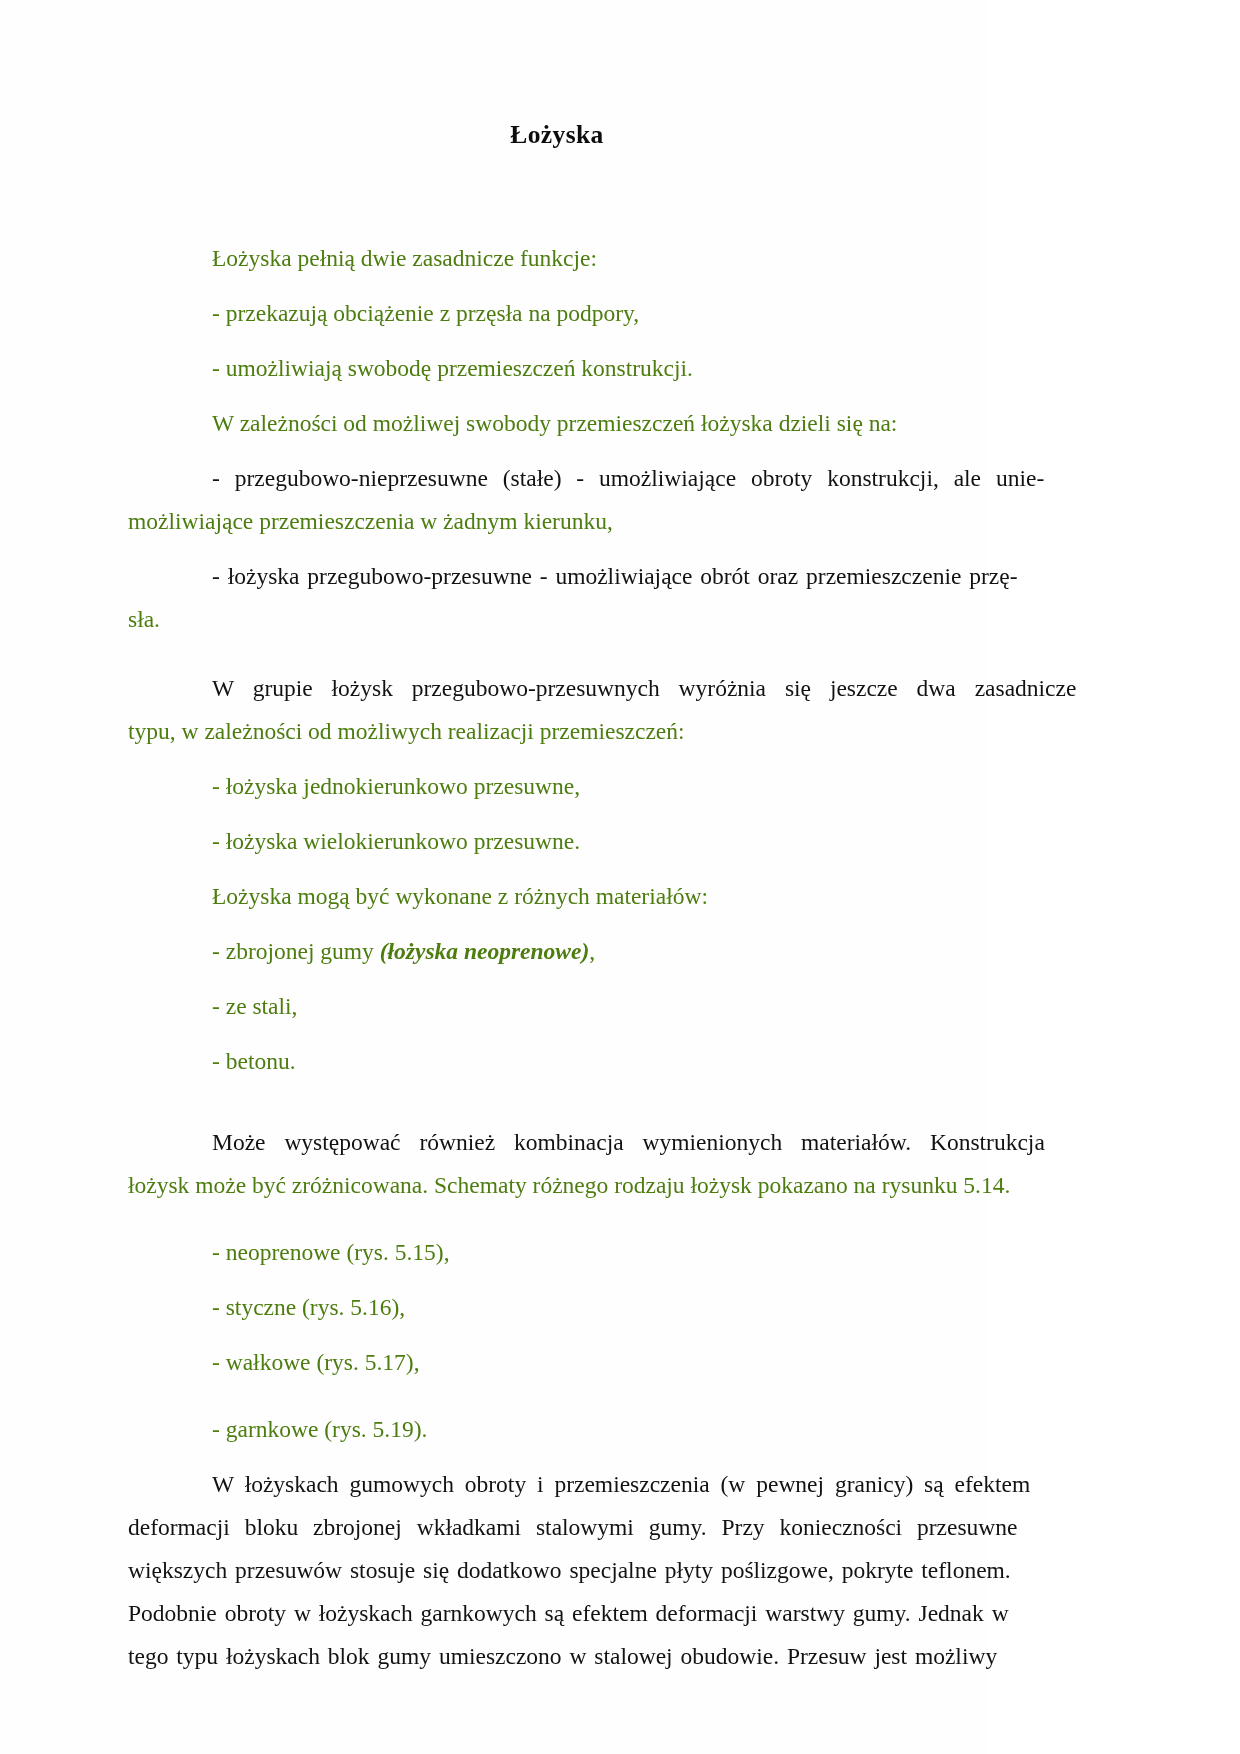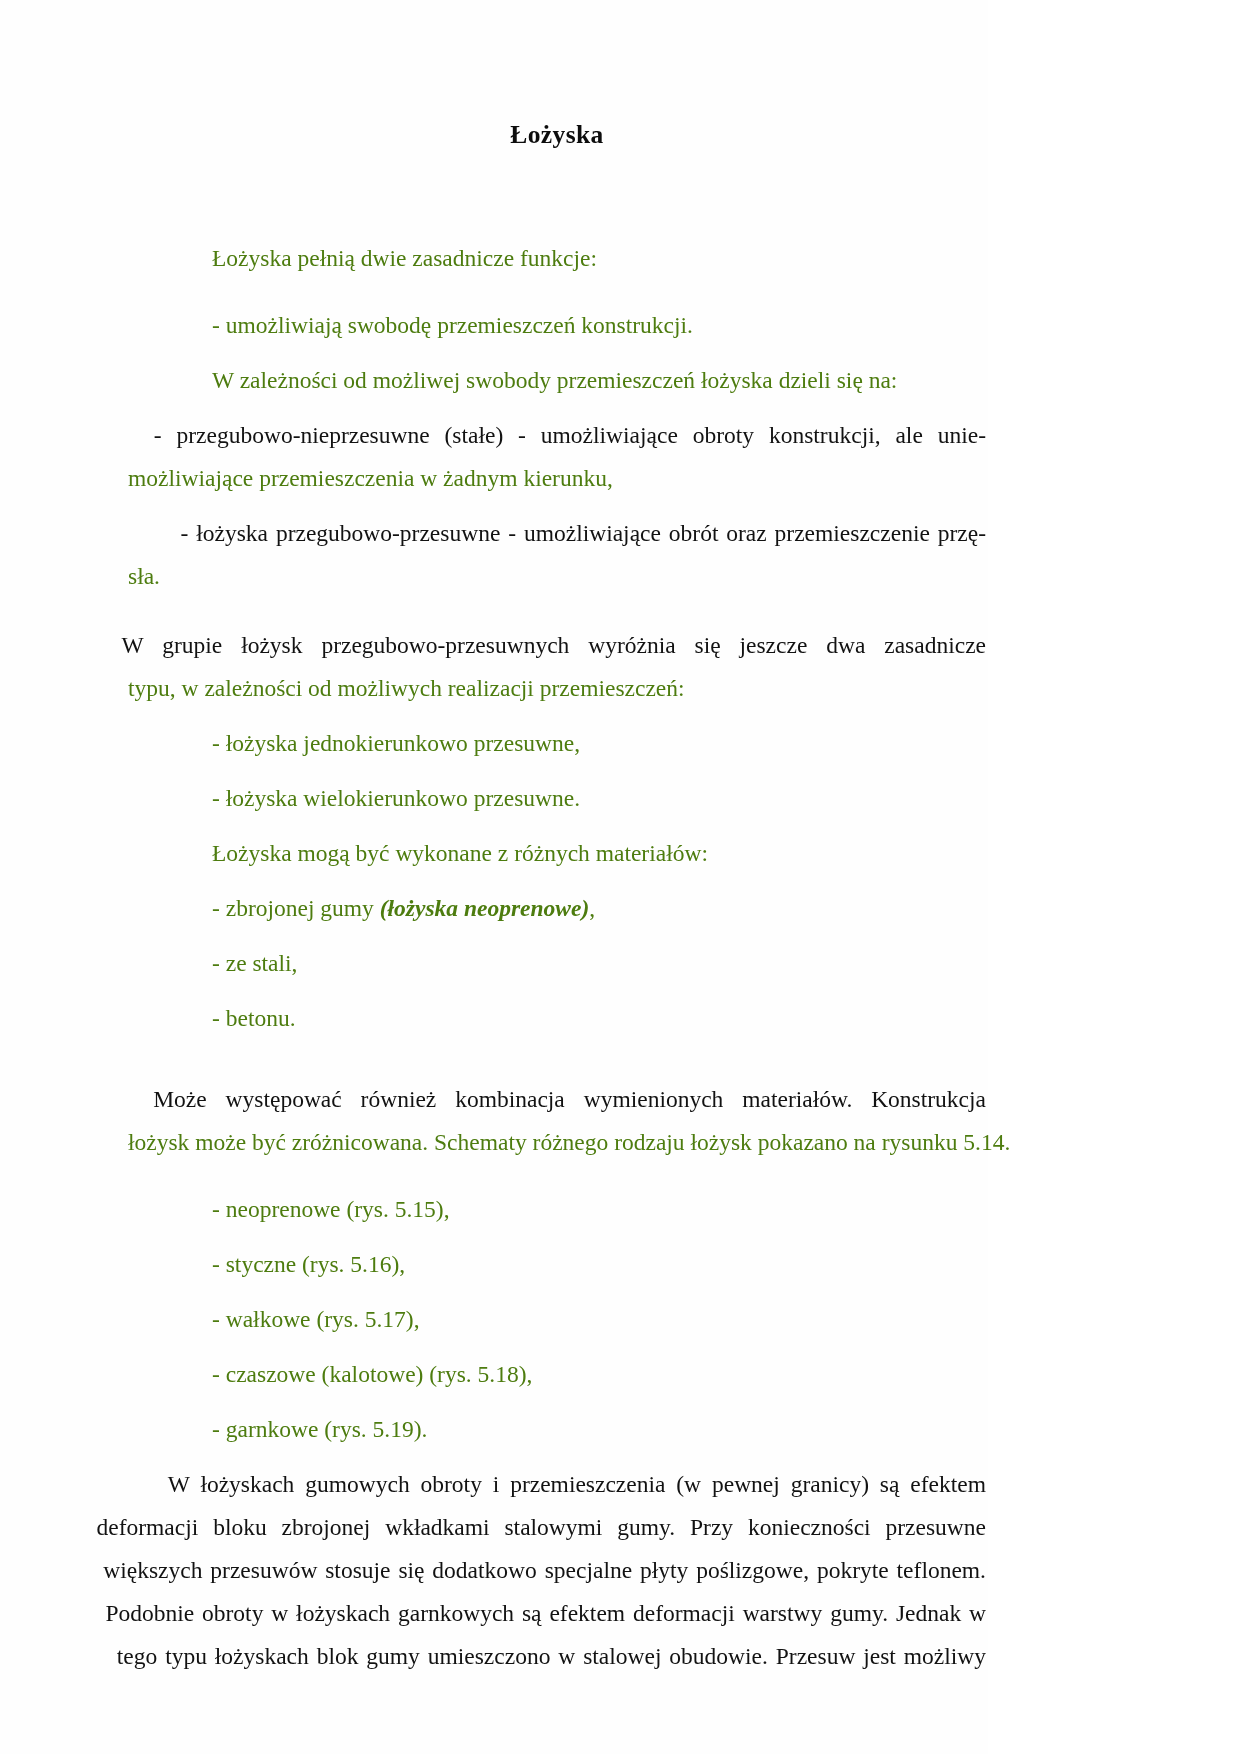--- a/index.html
+++ b/index.html
@@ -64,21 +64,21 @@
     padding-left: 84px;
   }
 
   
   .jline {
     font-size: 23.5px;
     line-height: 43px;
     margin: 0;
     padding: 0;
     display: flex;
-    justify-content: flex-end;
+    justify-content: flex-start;
     white-space: nowrap;
     color: #121212;
   }
   .jline.ind {
     padding-left: 84px;
   }
   .jline > span { display: inline-block; }
 
   .spacer-sm { height: 12px; }
   .spacer-md { height: 26px; }
@@ -100,20 +100,21 @@
 
 <div class="page">
   <div class="content">
 
     <h1 class="doc-title">Łożyska</h1>
 
     <div class="body-block">
 
       <p class="ln indent">Łożyska pełnią dwie zasadnicze funkcje:</p>
       <div class="spacer-sm"></div>
+      <p class="ln indent">- przekazują obciążenie z przęsła na podpory,</p>
       <div class="spacer-sm"></div>
       <p class="ln indent">- umożliwiają swobodę przemieszczeń konstrukcji.</p>
       <div class="spacer-sm"></div>
 
       <p class="ln indent">W zależności od możliwej swobody przemieszczeń łożyska dzieli się na:</p>
       <div class="spacer-sm"></div>
 
       <div class="jline ind track-3">
         <span>- przegubowo-nieprzesuwne (stałe) - umożliwiające obroty konstrukcji, ale unie-</span>
       </div>
@@ -154,21 +155,20 @@
       <p class="ln">łożysk może być zróżnicowana. Schematy różnego rodzaju łożysk pokazano na rysunku 5.14.</p>
       <div class="spacer-sm"></div>
 
       <div class="spacer-sm"></div>
       <p class="ln indent">- neoprenowe (rys. 5.15),</p>
       <div class="spacer-sm"></div>
       <p class="ln indent">- styczne (rys. 5.16),</p>
       <div class="spacer-sm"></div>
       <p class="ln indent">- wałkowe (rys. 5.17),</p>
       <div class="spacer-sm"></div>
-      <p class="ln indent">- czaszowe (kalotowe) (rys. 5.18),</p>
       <div class="spacer-sm"></div>
       <p class="ln indent">- garnkowe (rys. 5.19).</p>
       <div class="spacer-sm"></div>
 
       <div class="jline ind track-2">
         <span>W łożyskach gumowych obroty i przemieszczenia (w pewnej granicy) są efektem</span>
       </div>
       <div class="jline track-3">
         <span>deformacji bloku zbrojonej wkładkami stalowymi gumy. Przy konieczności przesuwne</span>
       </div>

